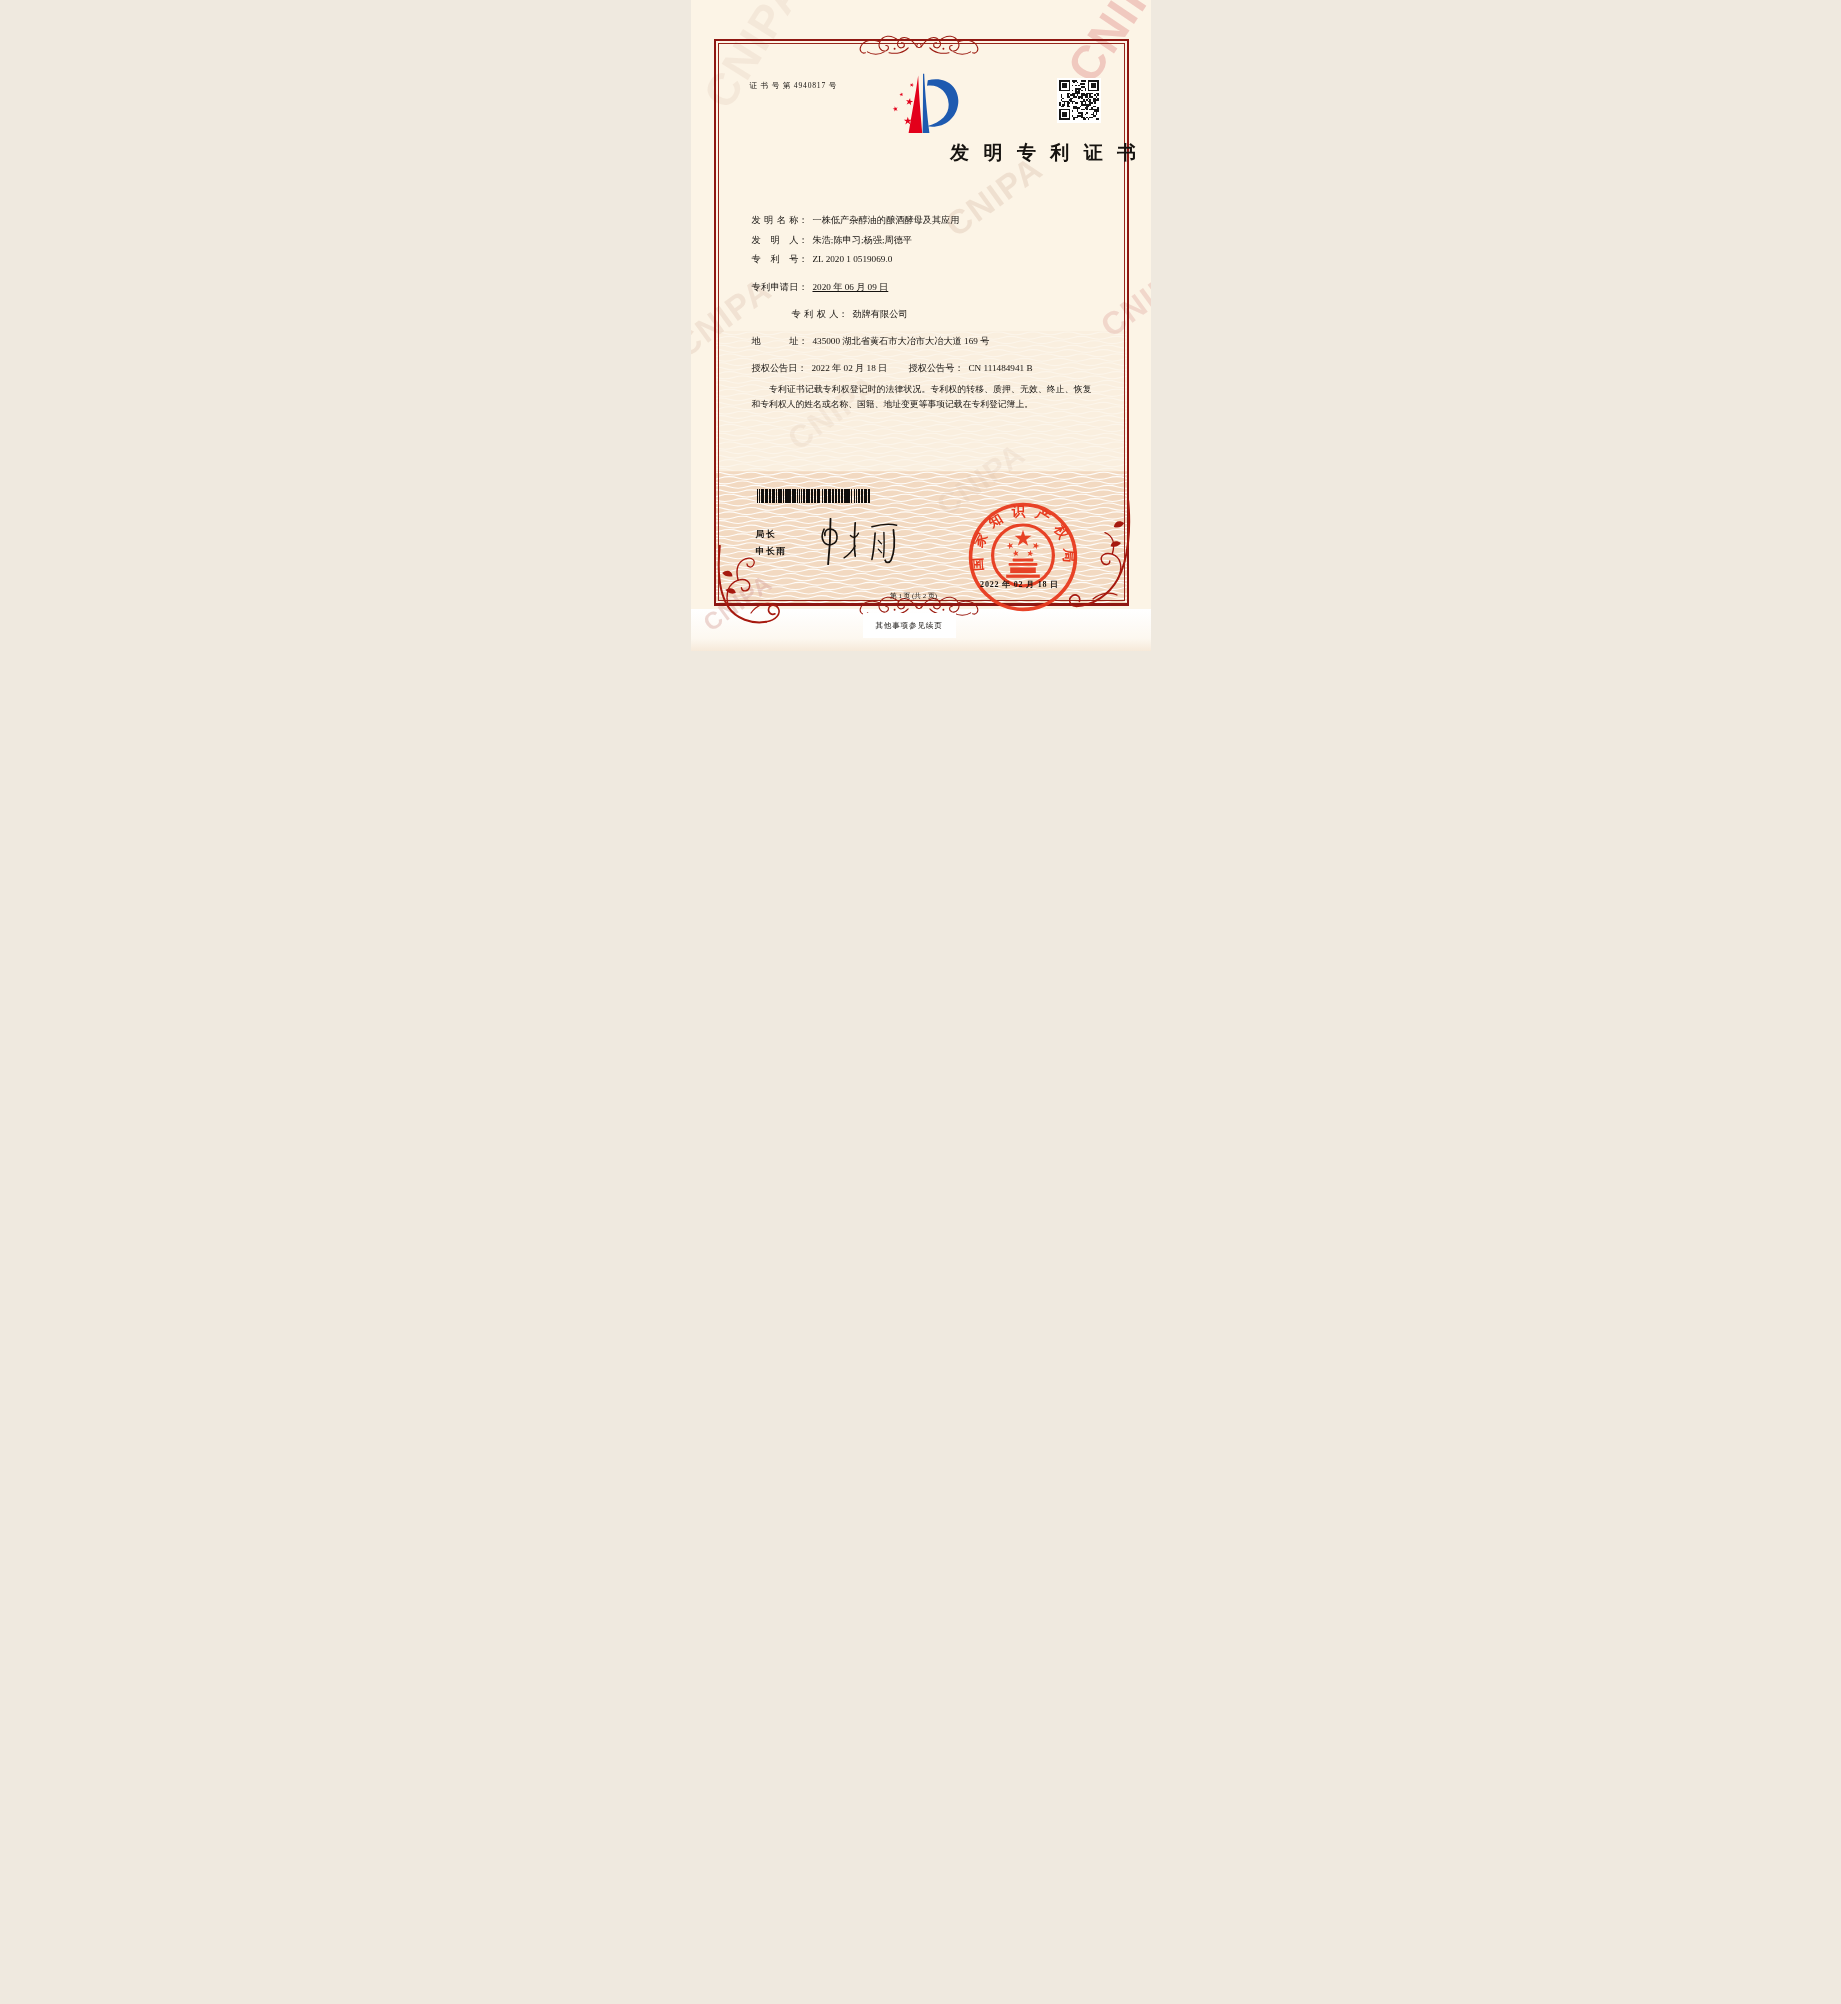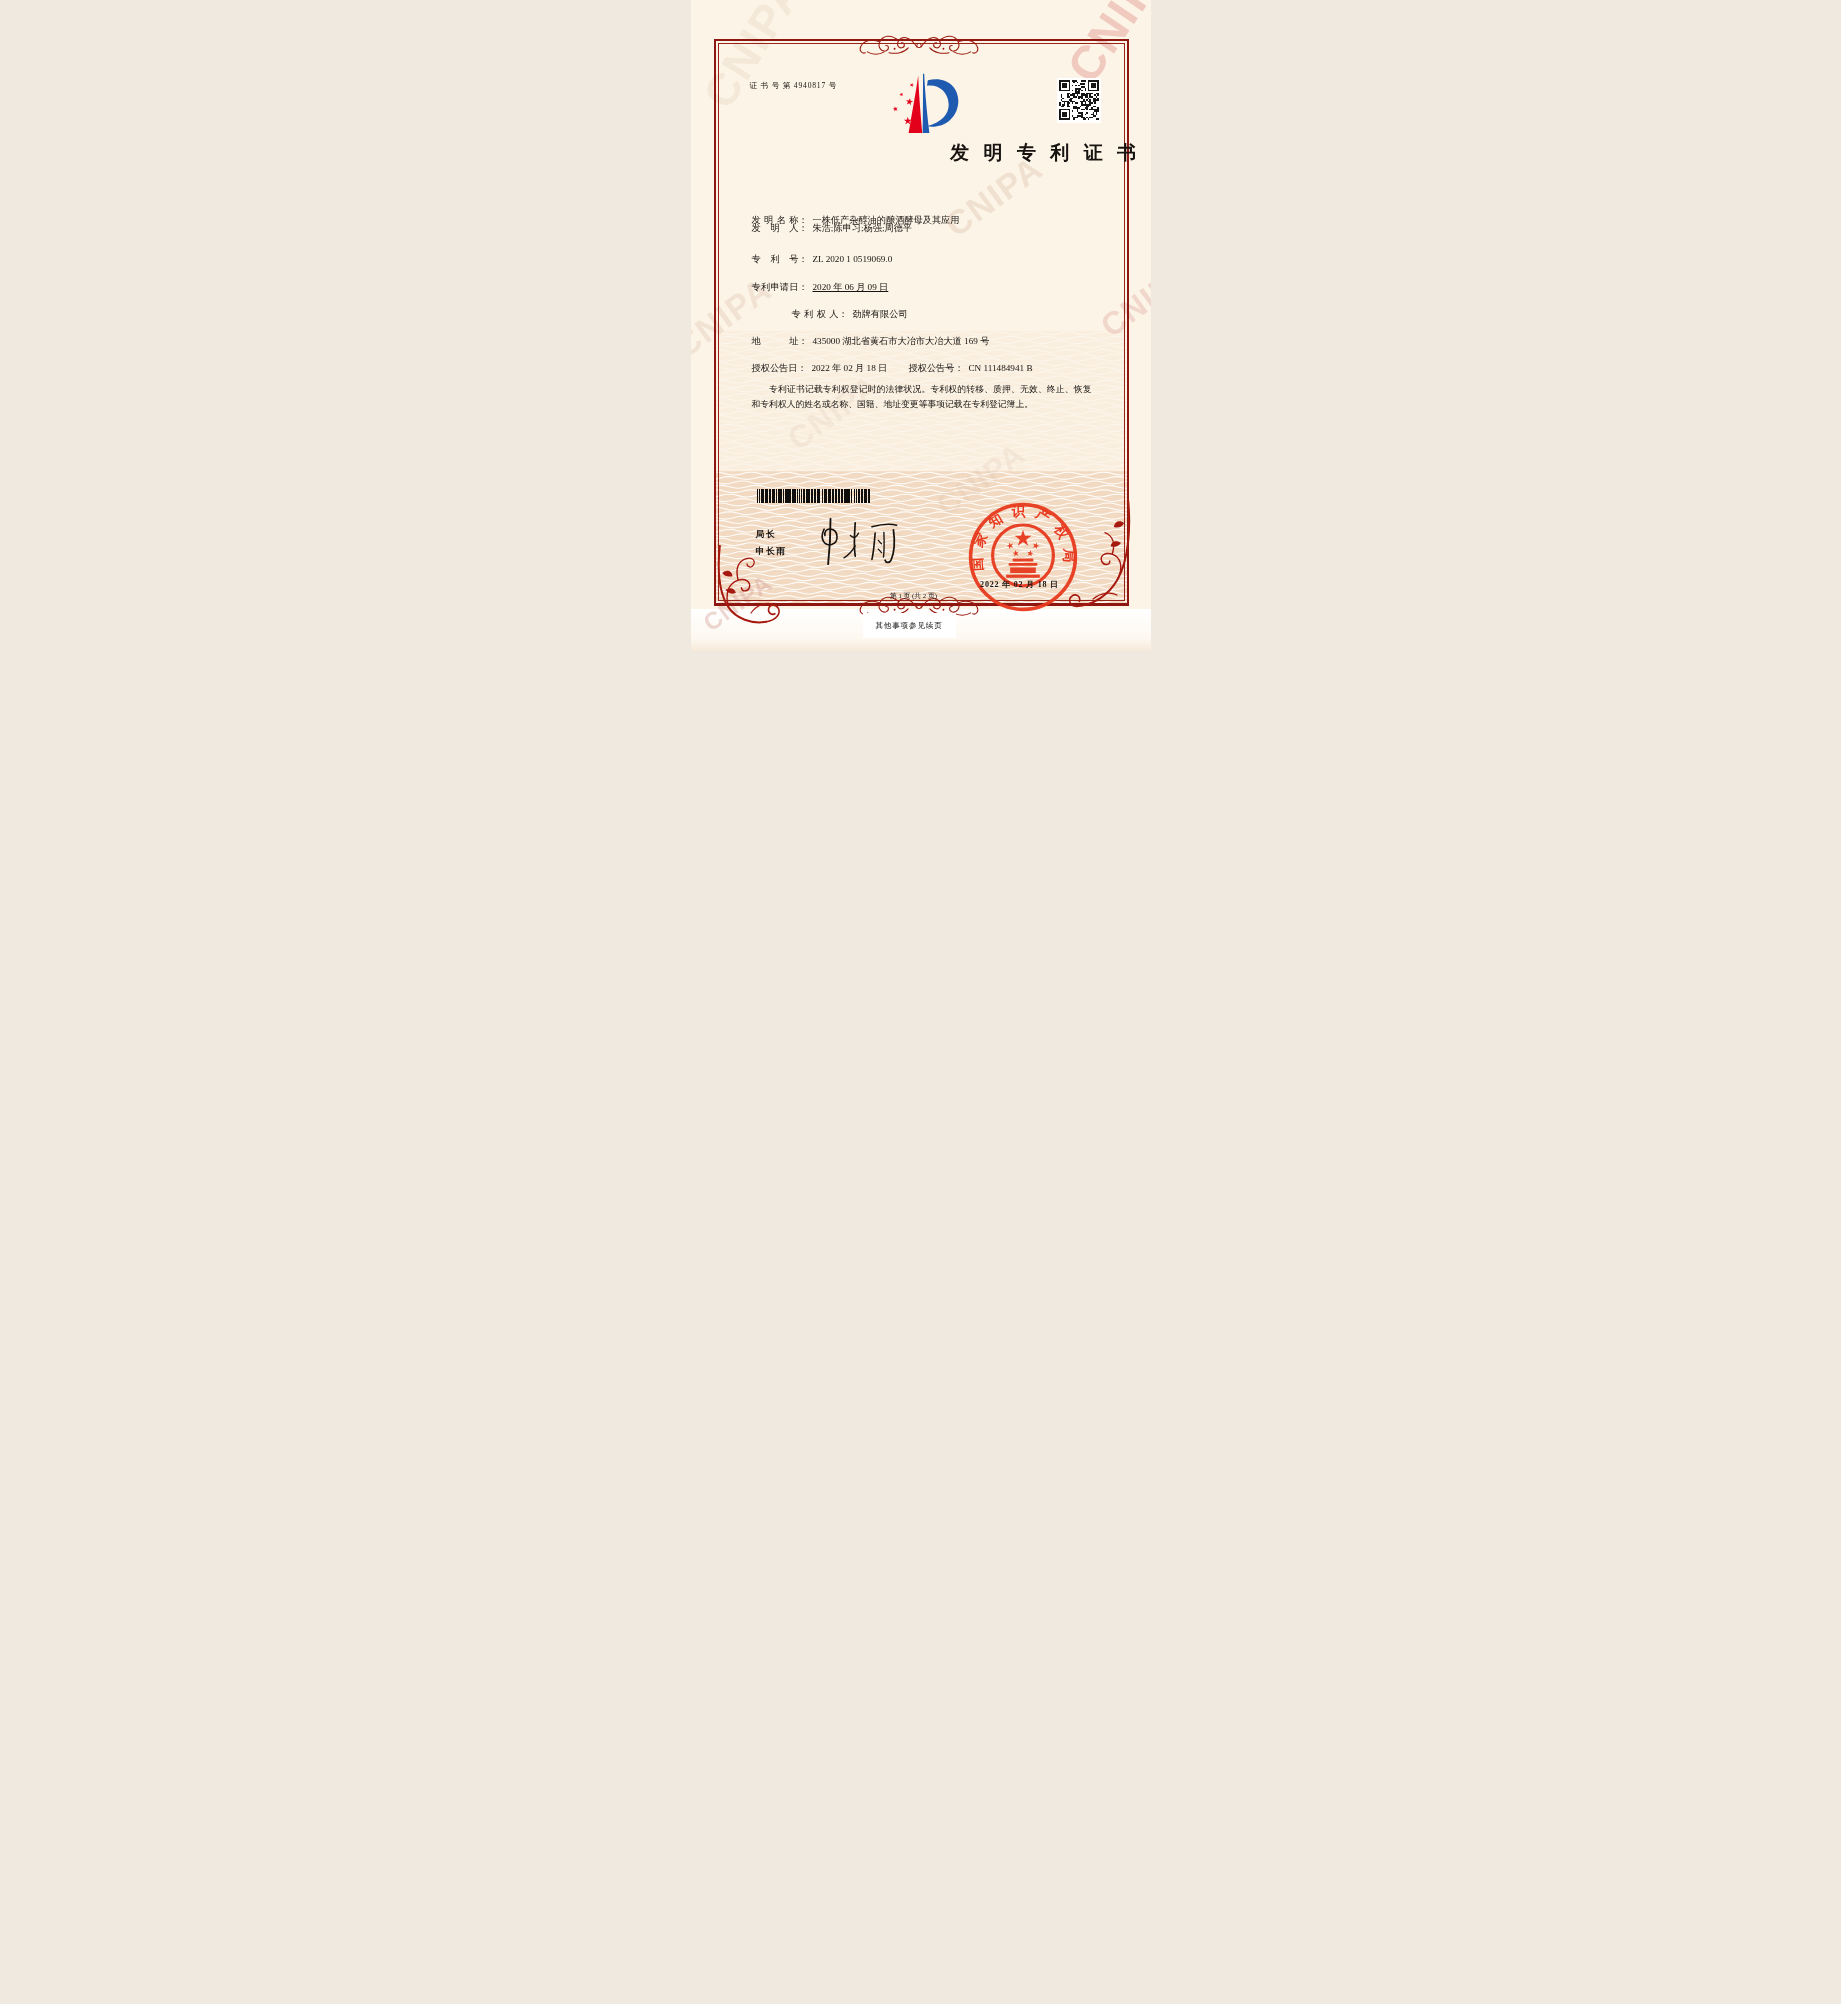--- a/index.html
+++ b/index.html
@@ -26,21 +26,21 @@
               background:linear-gradient(180deg,#ffffff 0%,#fdf8f0 70%,#f6e9d9 100%);}
   
   .cert-no{left:59px;top:81px;font-size:7.6px;letter-spacing:0.8px;}
   .logo{left:192px;top:73px;}
   .qr-box{left:366px;top:78px;width:40px;height:40px;background:#fff;padding:2.4px;}
   .title{left:0;top:140px;width:460px;text-align:right;font-size:19px;font-weight:700;
          letter-spacing:14.4px;padding-left:14.4px;box-sizing:border-box;}
   
   .fields{left:61px;top:198px;width:345px;font-size:9.2px;}
   .field-row{position:absolute;left:0;white-space:nowrap;}
-  .fr0{top:16px;} .fr1{top:24px;} .fr2{top:55px;} .fr3{top:83px;text-decoration:underline;}
+  .fr0{top:16px;} .fr1{top:36px;} .fr2{top:55px;} .fr3{top:83px;text-decoration:underline;}
   .fr4{top:110px;margin-left:40px;} .fr5{top:137px;} .fr6{top:164px;}
   .f-label{display:inline-block;width:47px;text-align:justify;text-align-last:justify;vertical-align:top;}
   .colon{display:inline-block;margin-right:4.8px;}
   .grant-right{position:absolute;left:157px;top:0;white-space:nowrap;}
   
   .body-text{left:61px;top:382px;width:340px;font-size:8.8px;line-height:15px;text-align:justify;}
   .body-text p{margin:0;text-indent:17.6px;}
   .body-text p + p{margin-top:3.6px;}
   
   #barcode{left:66px;top:489px;width:115px;height:13.6px;}

